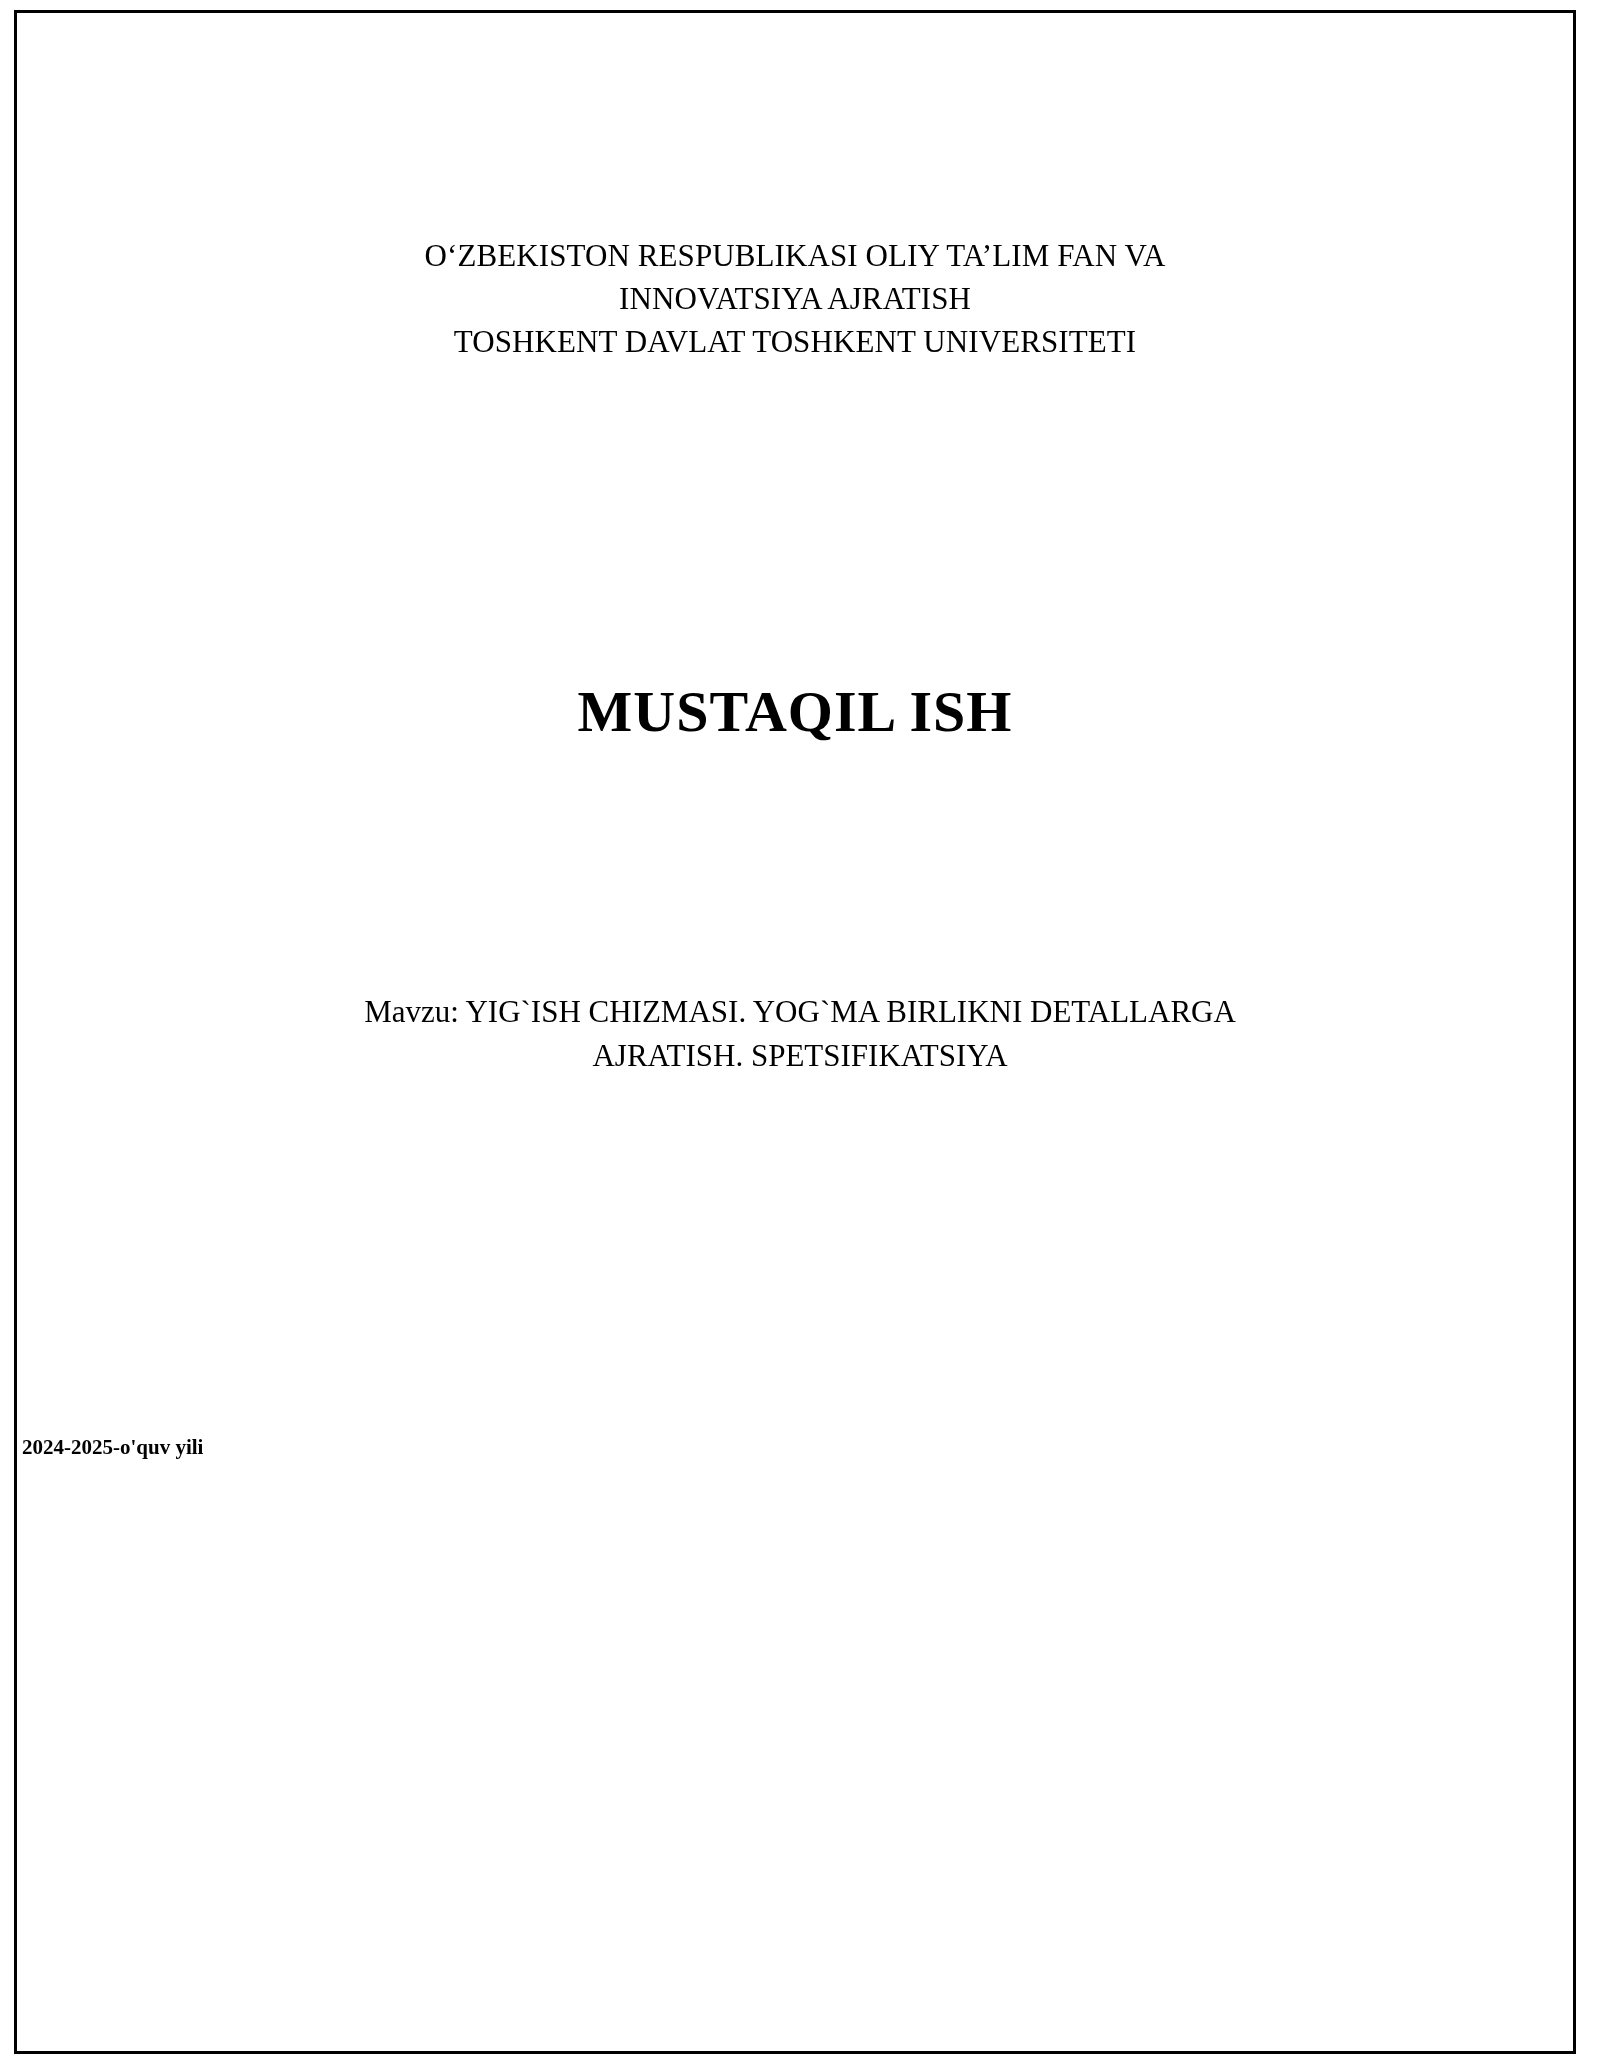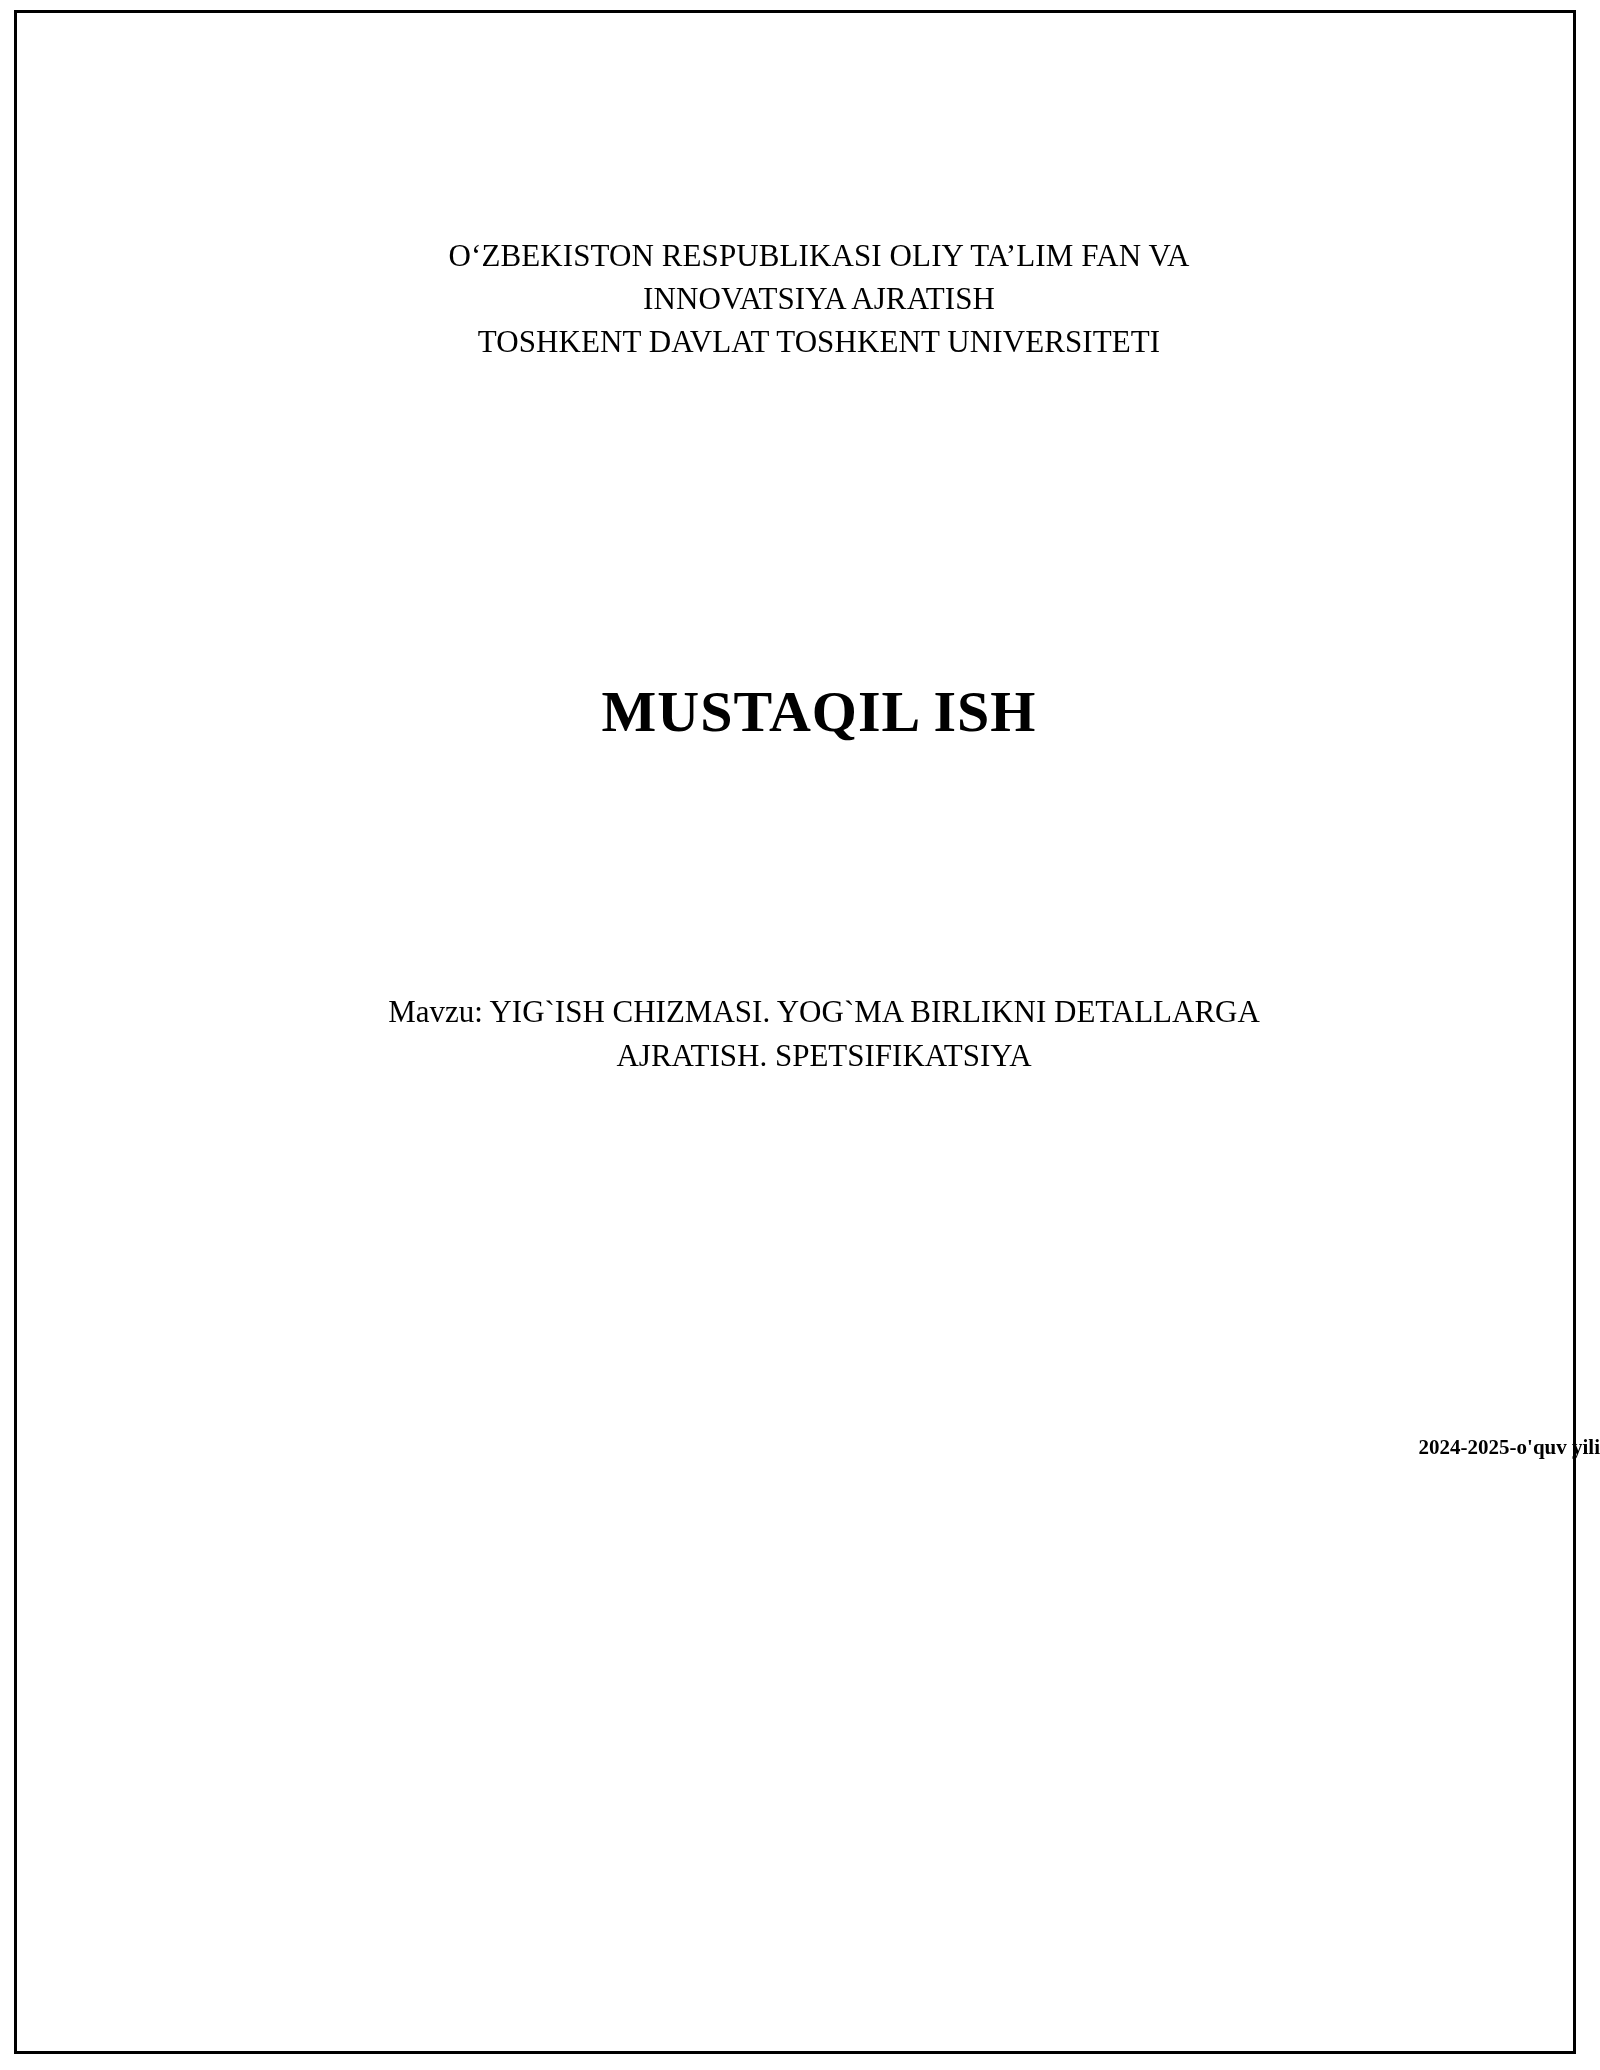--- a/index.html
+++ b/index.html
@@ -31,21 +31,20 @@
     border: 3px solid #000000;
     box-sizing: border-box;
   }
   .content {
     position: absolute;
     left: 14px;
     top: 10px;
     width: 1562px;
     height: 2044px;
     box-sizing: border-box;
-    margin-left: 24px;
   }
   .ministry-block {
     position: absolute;
     left: 0;
     top: 225px;
     width: 100%;
     text-align: center;
     font-family: "Liberation Serif", serif;
     font-size: 31px;
     line-height: 1.38;
@@ -80,24 +79,24 @@
     line-height: 1.42;
     color: #000000;
   }
   .subject-line {
     display: block;
     white-space: nowrap;
     padding-left: 10px;
   }
   .year-block {
     position: absolute;
-    left: 0;
+    left: 8px;
     top: 1425px;
     width: 100%;
-    text-align: right;
+    text-align: left;
     font-family: "Liberation Serif", serif;
     font-weight: bold;
     font-size: 21px;
     color: #000000;
   }
 </style>
 </head>
 <body>
 
 <div class="page">

